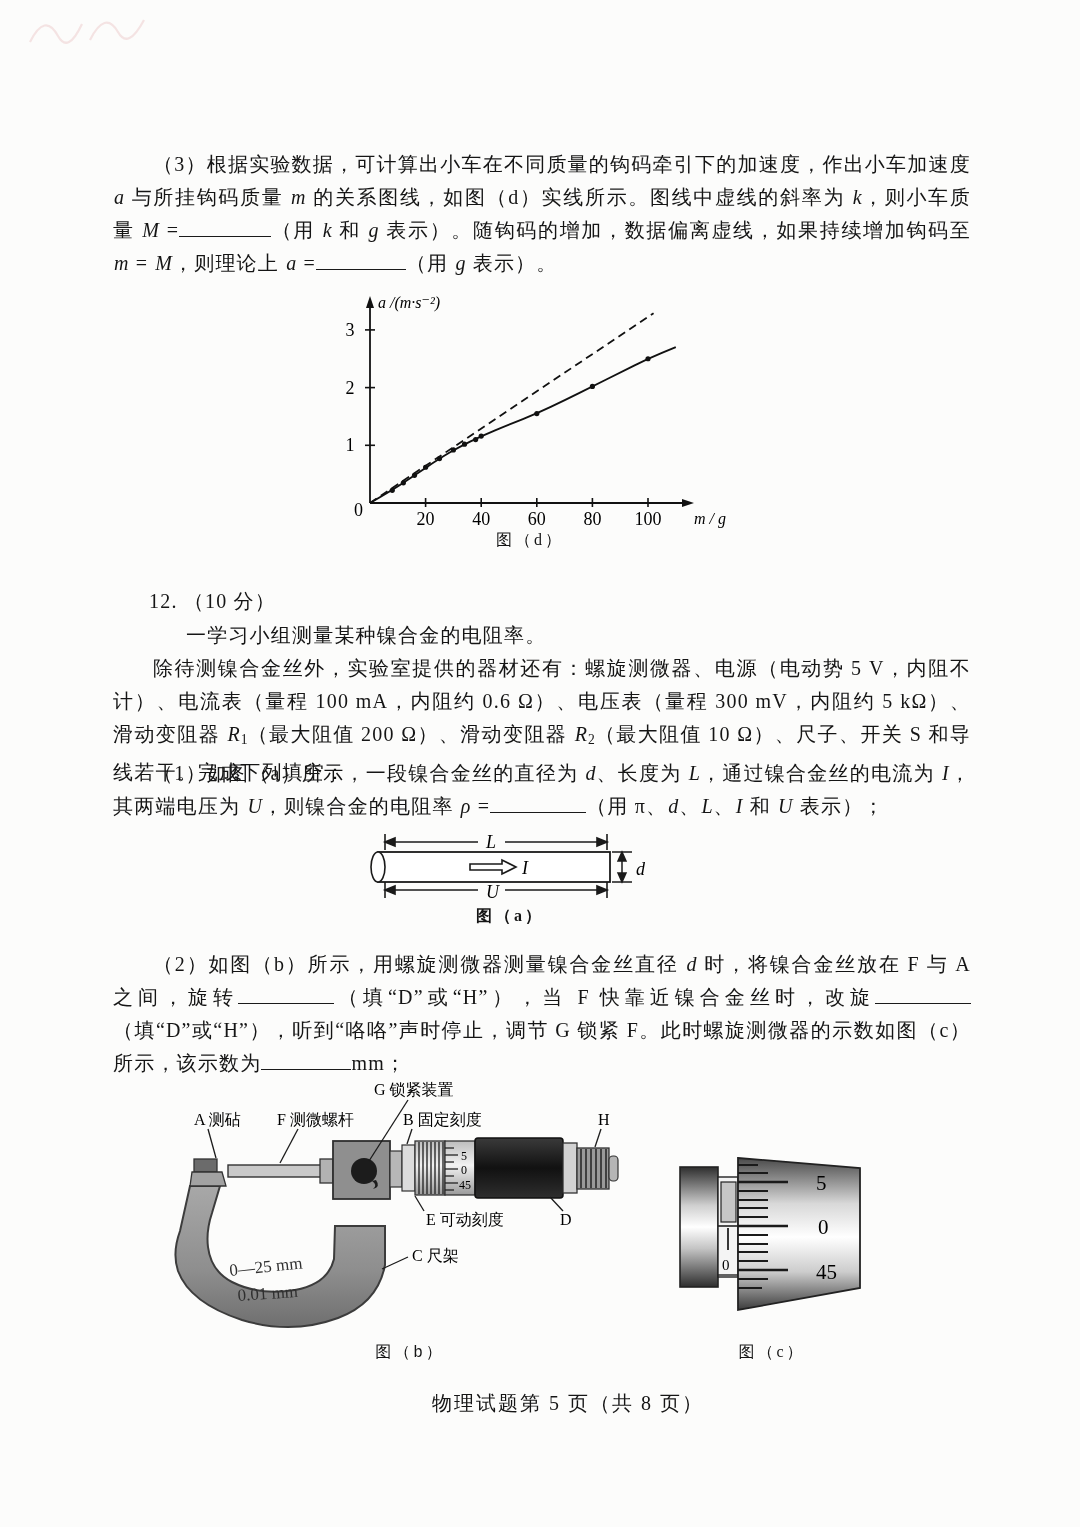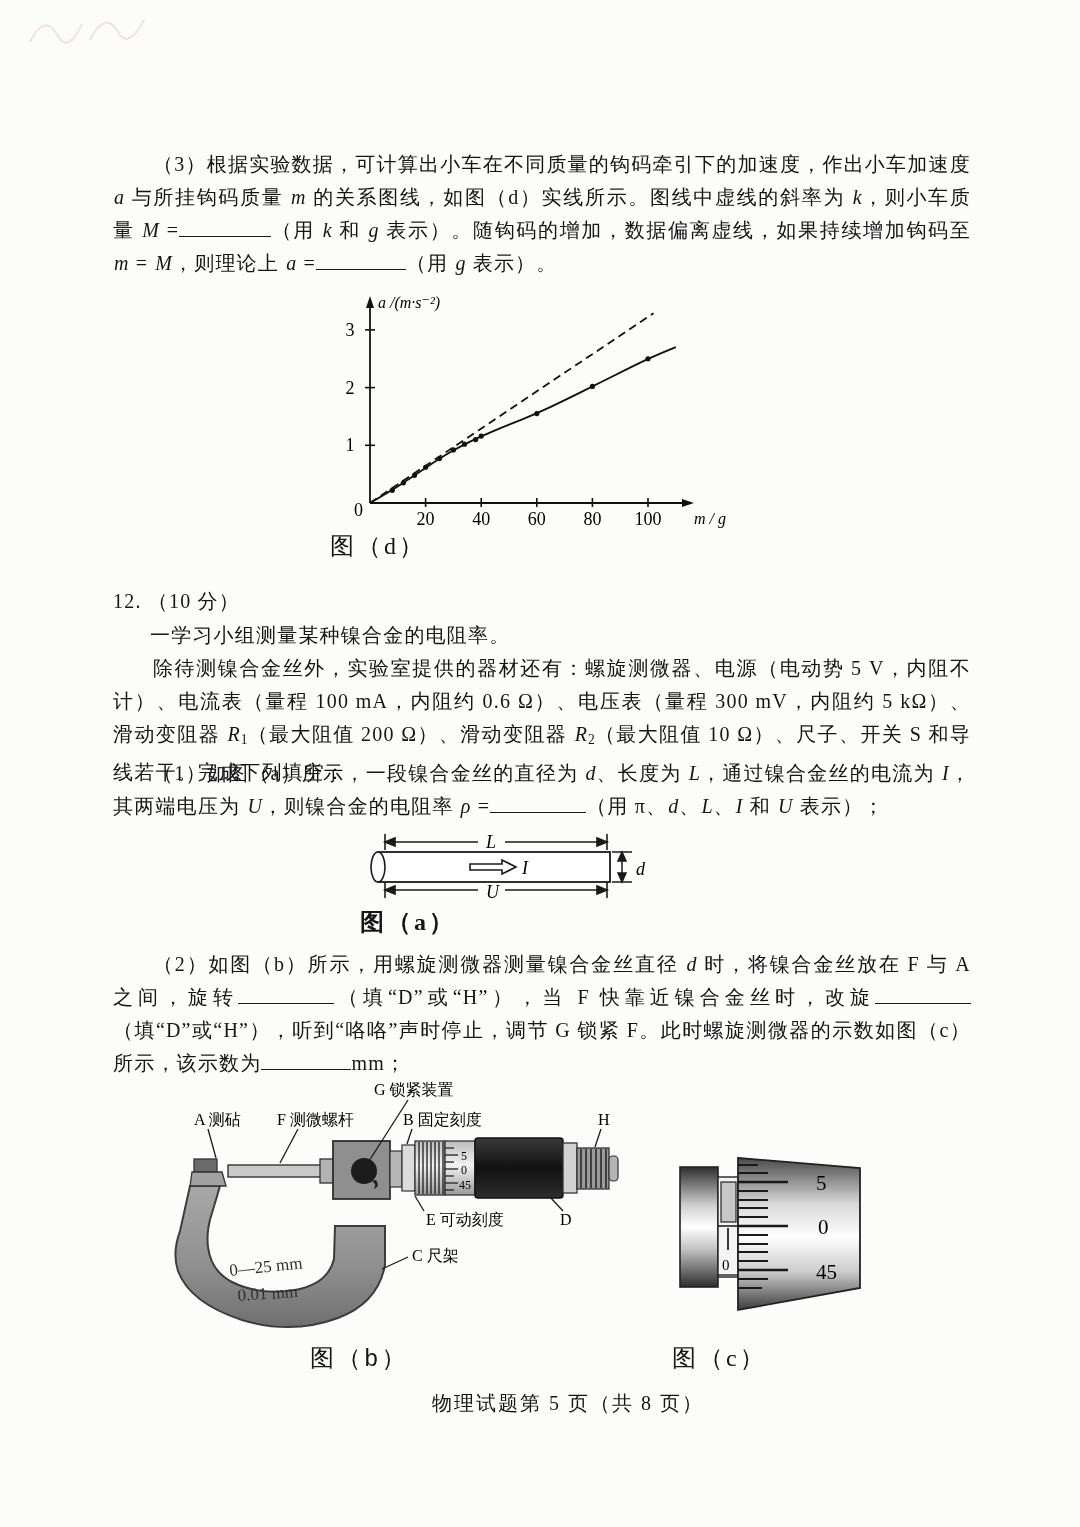--- a/index.html
+++ b/index.html
@@ -1,24 +1,24 @@
 <!DOCTYPE html>
 <html><head>
 <meta charset="utf-8">
 <style>
   html,body{margin:0;padding:0;background:#e8e8e8;}
   .page{position:relative;width:1080px;height:1527px;background:#fcfcfb;overflow:hidden;
         font-family:"Liberation Serif","DejaVu Serif",serif;color:#151515;}
   .abs{position:absolute;}
   .para{font-size:20px;line-height:33px;letter-spacing:1.2px;text-align:justify;text-indent:2em;}
-  .para.noindent{text-indent:0;}
+  .para.noindent{text-indent:0;margin-left:36px;}
   .var{font-style:italic;font-family:"Liberation Serif",serif;letter-spacing:0;padding:0 1px;}
   .sb{font-size:0.68em;vertical-align:-0.25em;letter-spacing:0;}
   .blank{display:inline-block;border-bottom:1.6px solid #1a1a1a;height:1em;vertical-align:baseline;}
-  .fig-caption{font-size:24px;letter-spacing:3px;}
+  .fig-caption{font-size:16px;letter-spacing:3px;text-align:center;}
   .footer{font-size:20px;letter-spacing:2px;text-align:center;width:100%;}
   svg text{font-family:"Liberation Serif","DejaVu Serif",serif;}
   .cjk-label{font-size:16px;}
 </style>
 </head>
 <body>
 
 <div class="page">
 
   <svg class="abs" style="left:20px;top:2px;" width="140" height="70">

